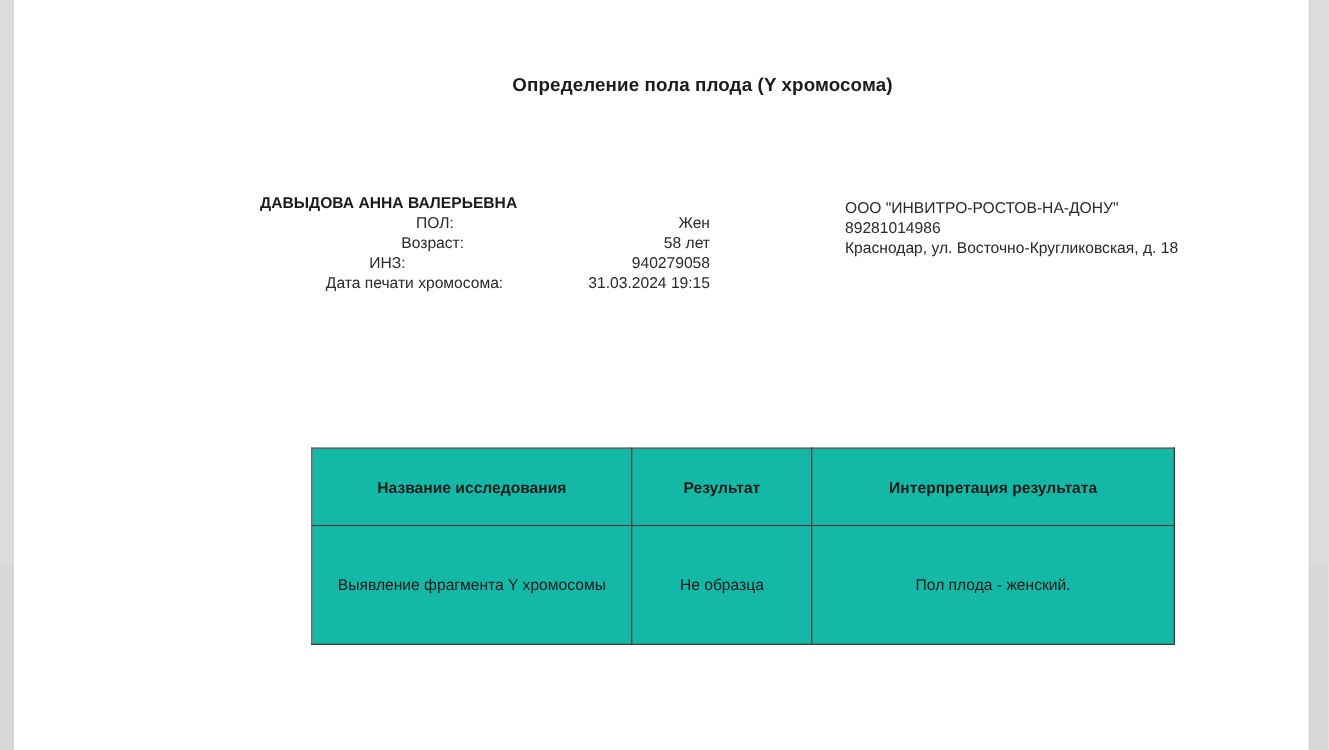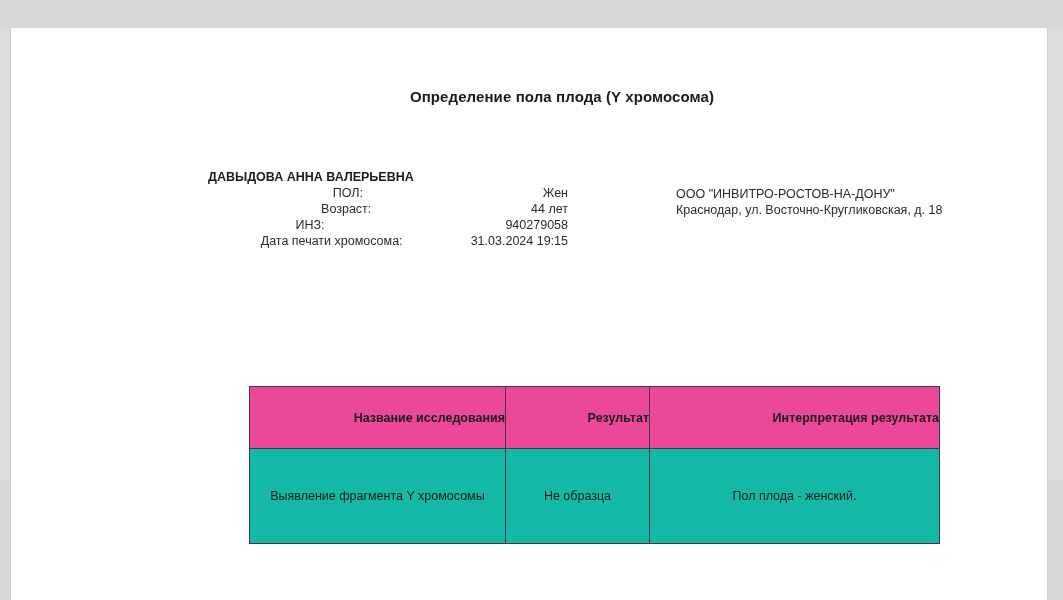--- a/index.html
+++ b/index.html
@@ -12,21 +12,20 @@
     background: #d8d8d8;
     font-family: "Liberation Sans", sans-serif;
     overflow: hidden;
   }
 
   .viewport {
     position: relative;
     width: 1063px;
     height: 451px;
     background: #dcdcdc;
-    margin-top: 28px;
   }
 
   
   .page {
     position: absolute;
     left: 11px;
     top: 0;
     width: 1036px;
     height: 600px;
     background: #ffffff;
@@ -42,21 +41,21 @@
     font-size: 15px;
     font-weight: bold;
     color: #1b1b1b;
     letter-spacing: 0.1px;
   }
 
   
   .patient-block {
     position: absolute;
     left: 197px;
-    top: 141px;
+    top: 154px;
     width: 360px;
   }
   .patient-name {
     font-size: 12.5px;
     font-weight: bold;
     color: #1b1b1b;
     line-height: 16px;
     white-space: nowrap;
   }
   .info-row {
@@ -100,25 +99,24 @@
   }
   .results-table th,
   .results-table td {
     border: 1.6px solid #3b3b3b;
     padding: 0;
     vertical-align: middle;
     text-align: center;
     color: #1b1b1b;
   }
   .results-table thead th {
-    background: #ec4899;
+    background: #14b8a6;
     height: 61px;
     font-size: 12.5px;
     font-weight: bold;
-    text-align: right;
   }
   .results-table tbody td {
     background: #14b8a6;
     height: 94px;
     font-size: 12.5px;
     font-weight: normal;
     line-height: 17px;
   }
   .col-name  { width: 256px; }
   .col-res   { width: 144px; }
@@ -137,37 +135,38 @@
     <div class="patient-block">
       <div class="patient-name">ДАВЫДОВА АННА ВАЛЕРЬЕВНА</div>
 
       <div class="info-row">
         <span class="info-label">ПОЛ:</span>
         <span class="info-value">Жен</span>
       </div>
 
       <div class="info-row">
         <span class="info-label">Возраст:</span>
-        <span class="info-value">44 лет</span>
+        <span class="info-value">58 лет</span>
       </div>
 
       <div class="info-row">
         <span class="info-label">ИНЗ:</span>
         <span class="info-value">940279058</span>
       </div>
 
 
       <div class="info-row">
         <span class="info-label">Дата печати хромосома:</span>
         <span class="info-value">31.03.2024 19:15</span>
       </div>
     </div>
 
     <div class="lab-block">
       <div class="lab-line">ООО "ИНВИТРО-РОСТОВ-НА-ДОНУ"</div>
+      <div class="lab-line">89281014986</div>
       <div class="lab-line">Краснодар, ул. Восточно-Кругликовская, д. 18</div>
     </div>
 
     <table class="results-table">
       <colgroup>
         <col class="col-name">
         <col class="col-res">
         <col class="col-interp">
       </colgroup>
       <thead>

